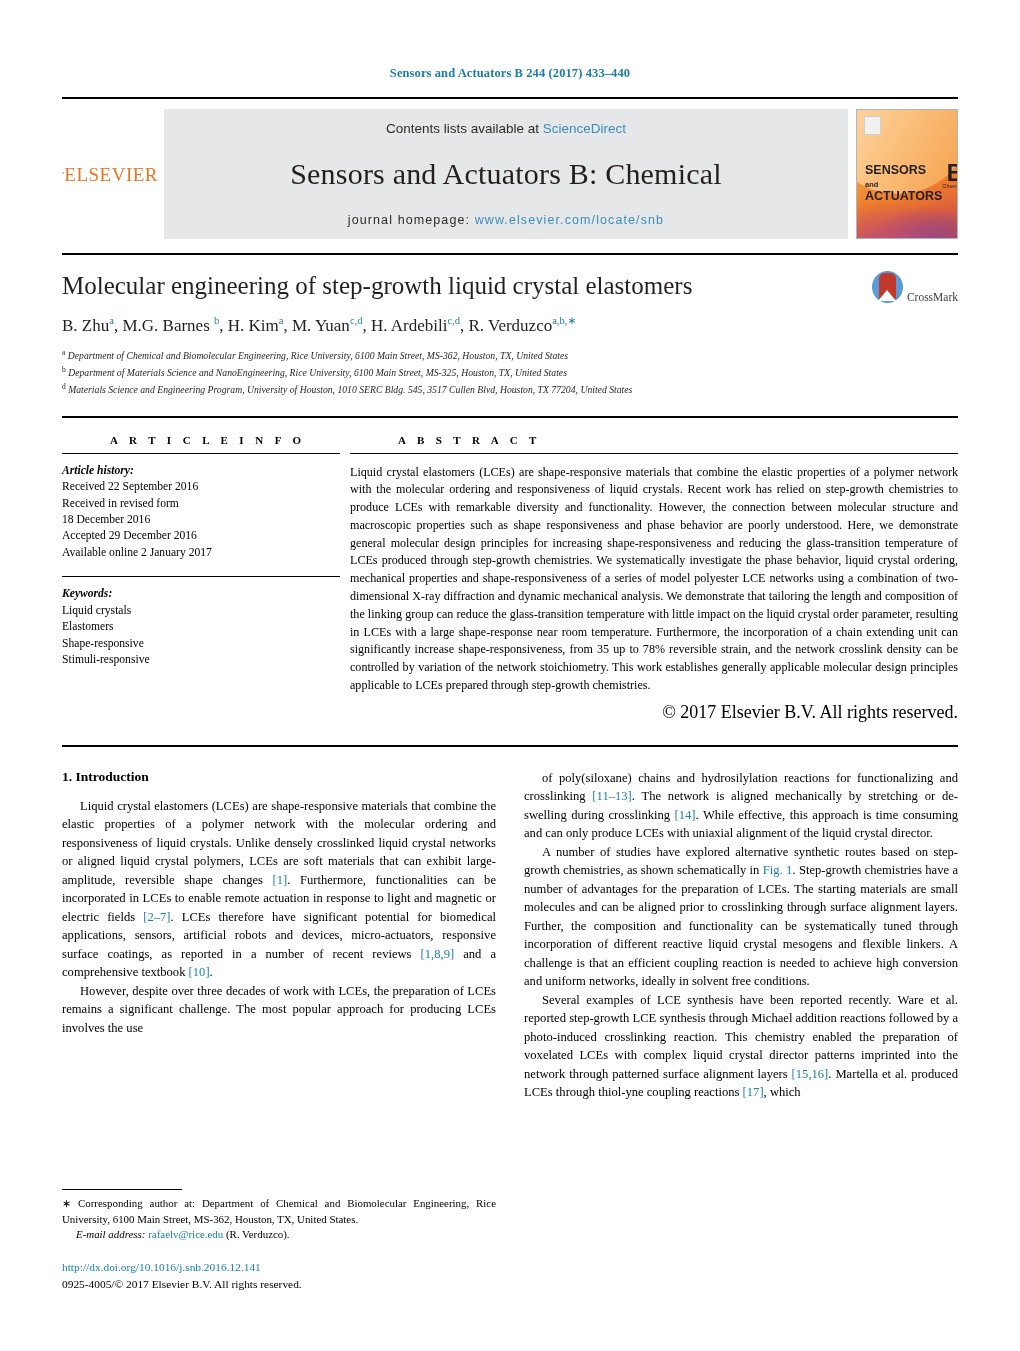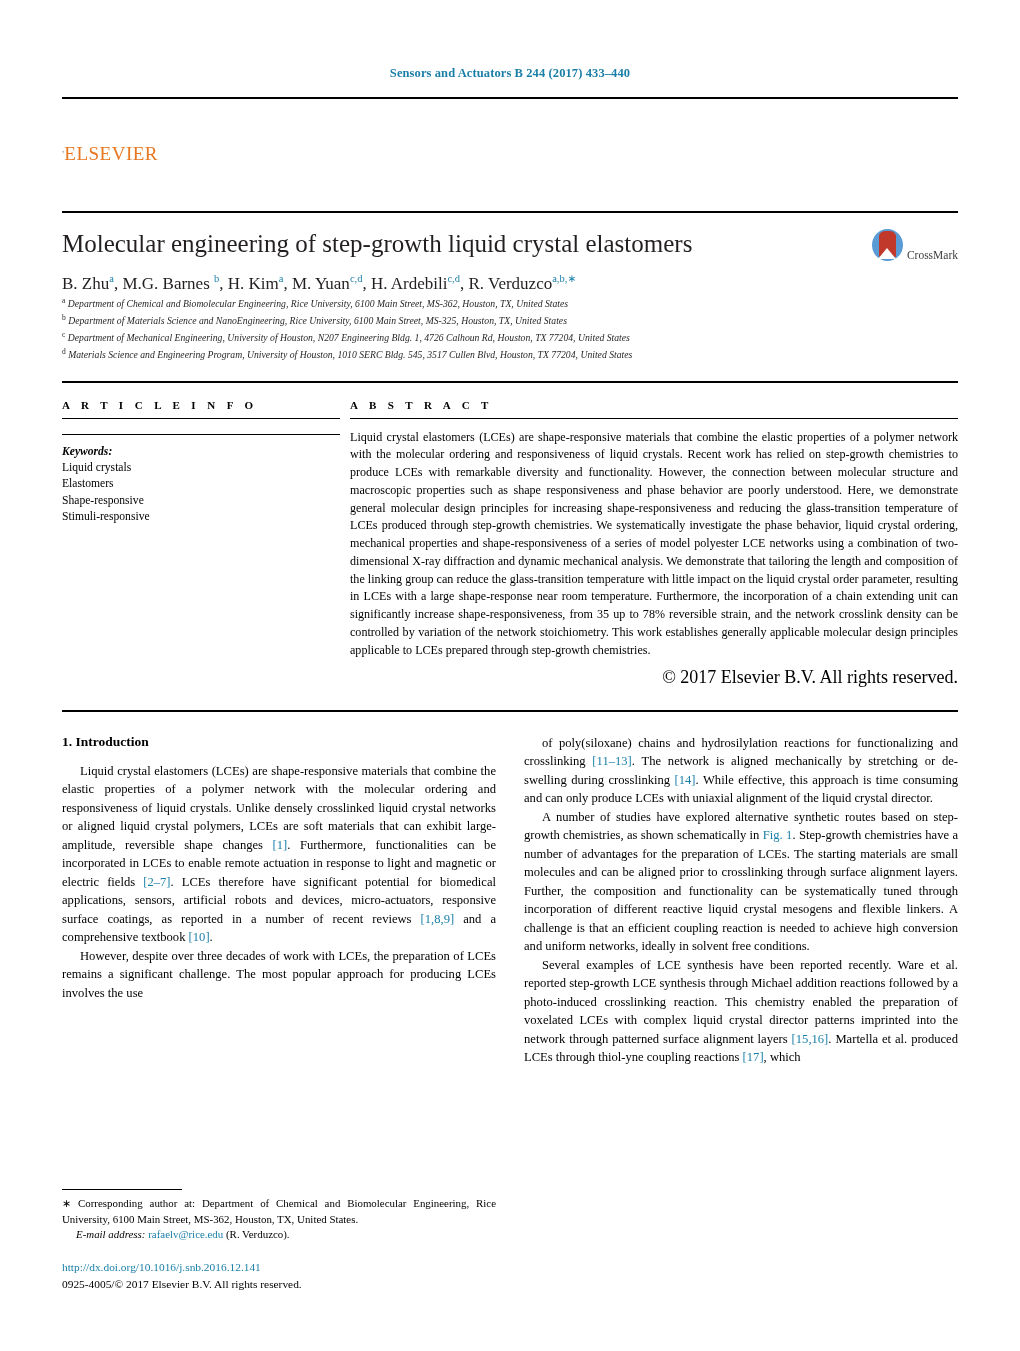--- a/index.html
+++ b/index.html
@@ -185,20 +185,21 @@
     font-family: "Liberation Serif", serif;
     font-size: 17px;
     margin-top: 13px;
     color: #231f20;
     line-height: 1.3;
   }
   .authors sup { color: #1a7fa8; font-size: 10.5px; }
   .authors sup.star { color: #1a7fa8; }
 
   .affiliations {
+    margin-top: 10px;
     font-family: "Liberation Serif", serif;
     font-style: italic;
     font-size: 9.7px;
     line-height: 1.62;
     color: #231f20;
   }
   .affiliations sup {
     font-style: normal;
     font-size: 7.5px;
   }
@@ -261,20 +262,21 @@
   .col-abs {
     flex: 1 1 auto;
     padding-left: 10px;
   }
   .sec-label {
     font-family: "Liberation Serif", serif;
     font-weight: bold;
     font-size: 11px;
     letter-spacing: 4.4px;
     color: #000;
+    margin-left: 48px;
   }
   .thin-rule {
     border-top: 1.6px solid #000;
     margin: 7px 0 9px 0;
   }
   .info-body {
     font-family: "Liberation Serif", serif;
     font-size: 11.6px;
     line-height: 1.42;
     color: #000;
@@ -395,52 +397,83 @@
           <path d="M47 55 L62 45 L64 48 L49 58 Z"></path>
           <ellipse cx="28" cy="62" rx="14" ry="7" opacity="0.35"></ellipse>
           <ellipse cx="20" cy="70" rx="12" ry="5" opacity="0.3"></ellipse>
           <ellipse cx="58" cy="66" rx="10" ry="5" opacity="0.3"></ellipse>
           <rect x="4" y="76" width="68" height="3"></rect>
         </g>
       </svg>
       <div class="elsevier-word">ELSEVIER</div>
     </div>
 
-
+    <div class="journal-band">
+      <div class="contents-line">
+        <span>Contents lists available at </span><span class="sd">ScienceDirect</span>
+      </div>
+      <div class="journal-title">Sensors and Actuators B: Chemical</div>
+      <div class="homepage-line">
+        <span>journal homepage: </span><span class="url">www.elsevier.com/locate/snb</span>
+      </div>
+    </div>
+
+    <div class="cover-thumb">
+      <div class="arc"></div>
+      <div class="splash"></div>
+      <div class="els-mini"></div>
+      <div class="cover-words">
+        <div class="cw-left">
+          <div><span>SENSORS</span> <span class="small">and</span></div>
+          <div>ACTUATORS</div>
+        </div>
+        <div class="cw-b">
+          <span>B</span>
+          <span class="sub">Chemical</span>
+        </div>
+      </div>
+    </div>
   </div>
 
   <div class="title-rule"></div>
   <div class="title-area">
     <h1 class="paper-title">Molecular engineering of step-growth liquid crystal elastomers</h1>
 
     <div class="crossmark">
       <div class="badge">
         <div class="ring"></div>
         <div class="inner"></div>
         <div class="notch"></div>
       </div>
       <div class="cm-label">CrossMark</div>
     </div>
 
     <div class="authors">B. Zhu<sup>a</sup>, M.G. Barnes <sup>b</sup>, H. Kim<sup>a</sup>, M. Yuan<sup>c,d</sup>, H. Ardebili<sup>c,d</sup>, R. Verduzco<sup>a,b,</sup><sup class="star">∗</sup></div>
 
     <div class="affiliations">
       <div><sup>a</sup> <span>Department of Chemical and Biomolecular Engineering, Rice University, 6100 Main Street, MS-362, Houston, TX, United States</span></div>
       <div><sup>b</sup> <span>Department of Materials Science and NanoEngineering, Rice University, 6100 Main Street, MS-325, Houston, TX, United States</span></div>
-      <div><sup>c</sup> <span>Department of Mechanical Engineering, University of Houston, N207 Engineering Bldg. 1, 4726 Calhoun Rd, Houston, TX 77204, United States</span></div>
       <div><sup>d</sup> <span>Materials Science and Engineering Program, University of Houston, 1010 SERC Bldg. 545, 3517 Cullen Blvd, Houston, TX 77204, United States</span></div>
     </div>
   </div>
 
   <div class="info-rule-top"></div>
   <div class="info-grid">
 
     <div class="col-info">
       <div class="sec-label">A R T I C L E   I N F O</div>
       <div class="thin-rule"></div>
+      <div class="info-body">
+        <div class="it">Article history:</div>
+        <div>Received 22 September 2016</div>
+        <div>Received in revised form</div>
+        <div>18 December 2016</div>
+        <div>Accepted 29 December 2016</div>
+        <div>Available online 2 January 2017</div>
+      </div>
       <div class="info-sep"></div>
       <div class="info-body">
         <div class="it">Keywords:</div>
         <div>Liquid crystals</div>
         <div>Elastomers</div>
         <div>Shape-responsive</div>
         <div>Stimuli-responsive</div>
       </div>
     </div>
 

